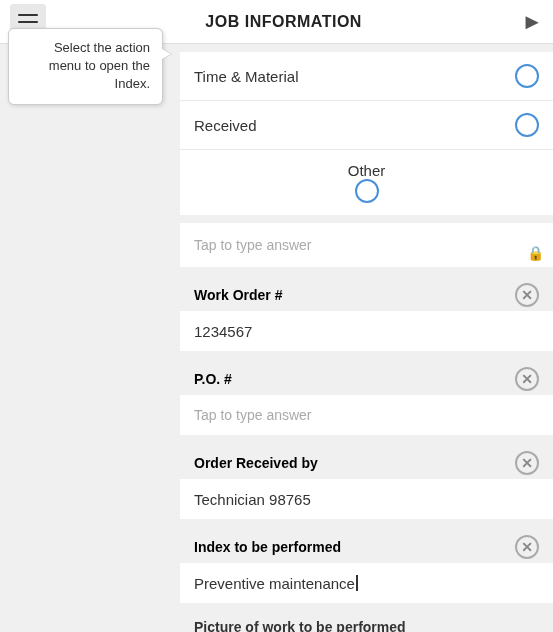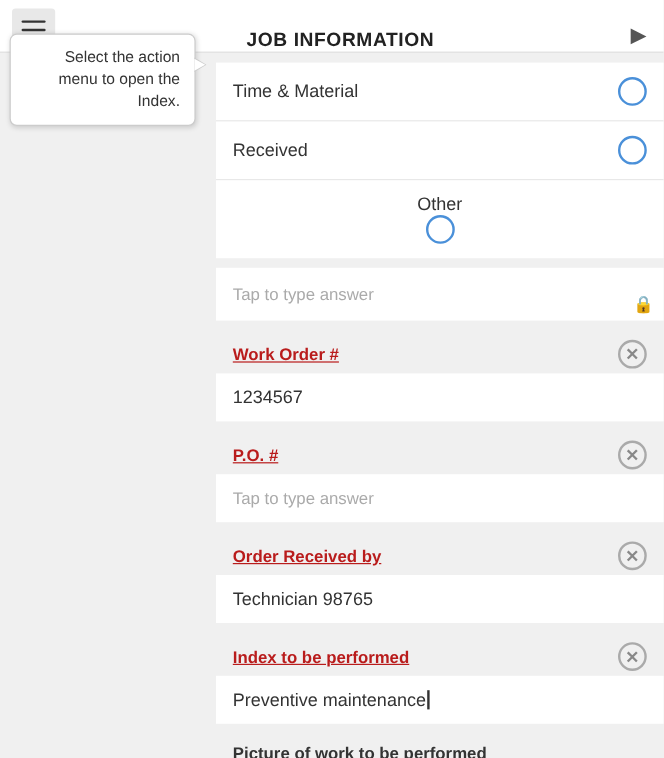--- a/index.html
+++ b/index.html
@@ -50,21 +50,21 @@
 
     
     .header {
       position: absolute;
       top: 0;
       left: 0;
       right: 0;
       height: 44px;
       background: white;
       display: flex;
-      align-items: flex-end;
+      align-items: center;
       justify-content: space-between;
       padding: 0 10px;
       border-bottom: 1px solid #ddd;
       z-index: 5;
     }
     .header-menu-btn {
       width: 36px;
       height: 36px;
       display: flex;
       flex-direction: column;
@@ -165,22 +165,21 @@
     }
     .field-header {
       display: flex;
       align-items: center;
       justify-content: space-between;
       padding: 8px 14px 4px 14px;
     }
     .field-label {
       font-size: 14px;
       font-weight: bold;
-      color: #b91c1c;
-      text-decoration: underline;
+      color: #000000;
     }
     .clear-btn {
       width: 24px;
       height: 24px;
       border-radius: 50%;
       border: 2px solid #aaa;
       display: flex;
       align-items: center;
       justify-content: center;
       cursor: pointer;

